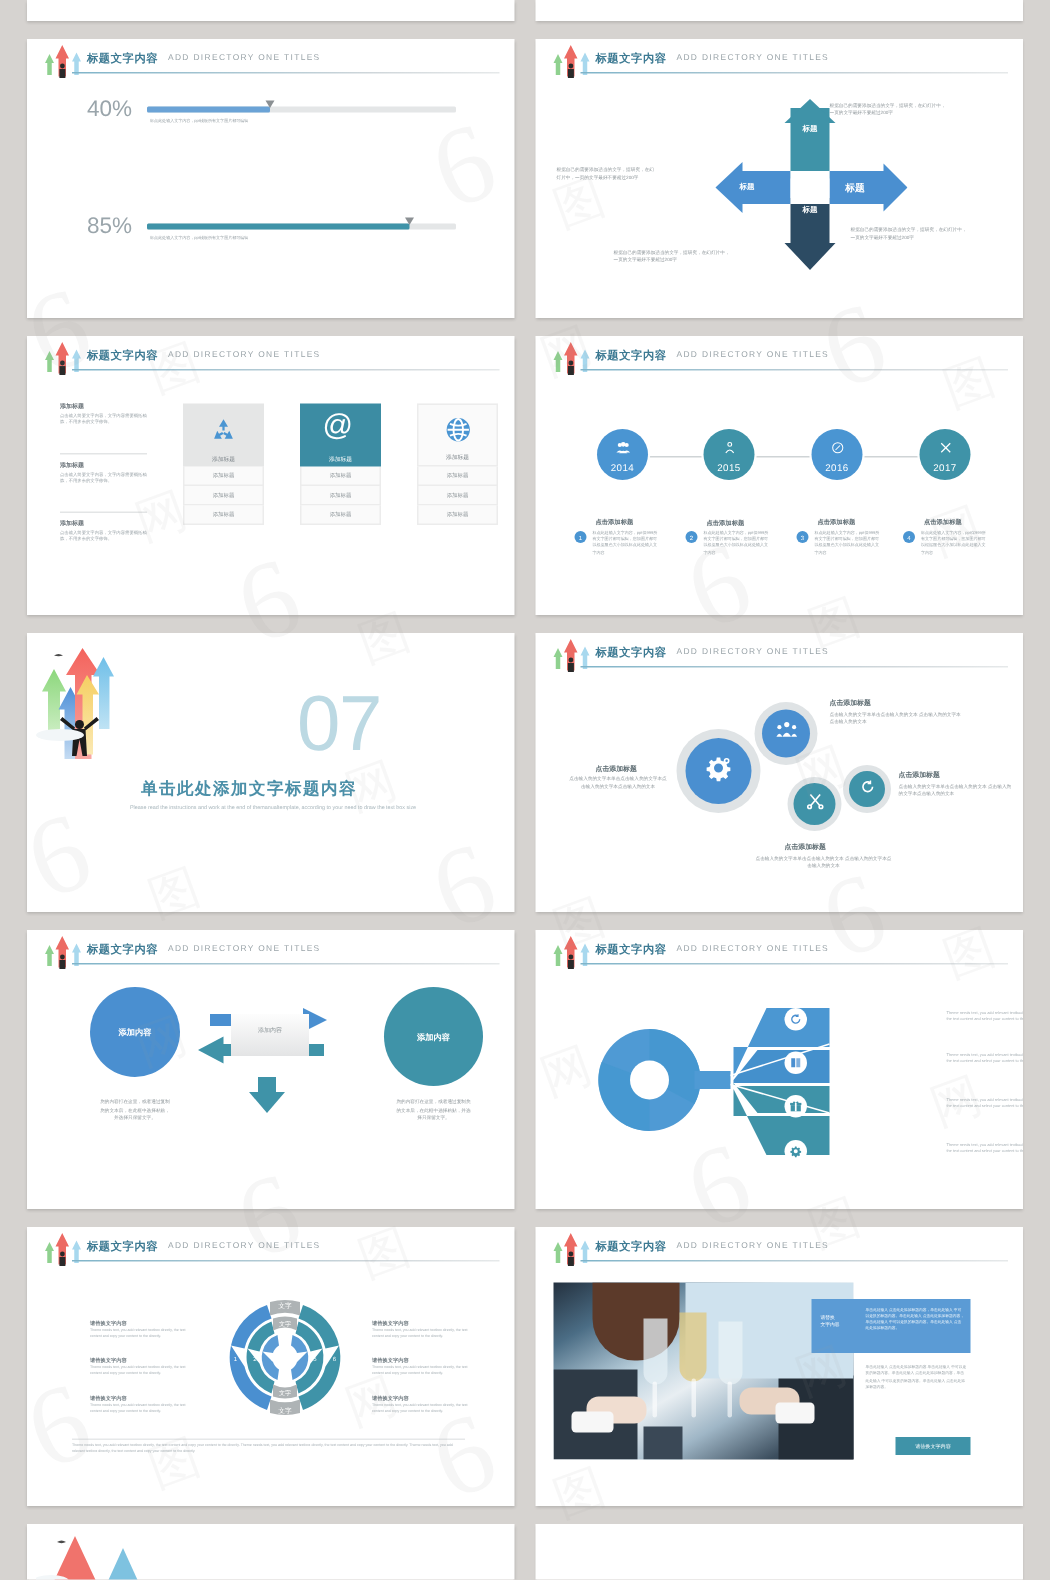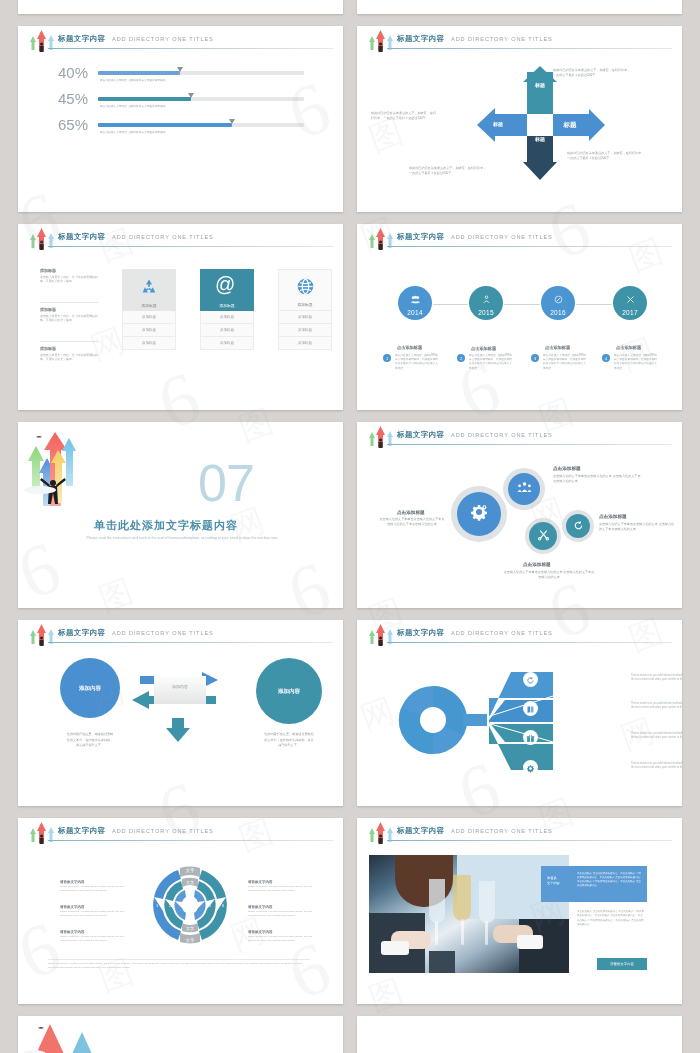--- a/index.html
+++ b/index.html
@@ -187,38 +187,30 @@
 
     <div class="bar-row" style="top:40px">
       <span class="bar-pct">40%</span>
       <span class="bar-track">
         <span class="bar-fill" style="width:40%;background:#6ba3d6"></span>
         <span class="bar-mark" style="left:calc(40% - 3px)"></span>
       </span>
       <span class="bar-cap">标点此处输入文字内容，ppt模板所有文字图片都可编辑</span>
     </div>
 
-    <div class="bar-row" style="top:66px">
-      <span class="bar-pct">45%</span>
+
+
+    <div class="bar-row" style="top:118px">
+      <span class="bar-pct">85%</span>
       <span class="bar-track">
-        <span class="bar-fill" style="width:45%;background:#3f93a8"></span>
-        <span class="bar-mark" style="left:calc(45% - 3px)"></span>
+        <span class="bar-fill" style="width:85%;background:#3f93a8"></span>
+        <span class="bar-mark" style="left:calc(85% - 3px)"></span>
       </span>
       <span class="bar-cap">标点此处输入文字内容，ppt模板所有文字图片都可编辑</span>
     </div>
-
-    <div class="bar-row" style="top:92px">
-      <span class="bar-pct">65%</span>
-      <span class="bar-track">
-        <span class="bar-fill" style="width:65%;background:#4a95d2"></span>
-        <span class="bar-mark" style="left:calc(65% - 3px)"></span>
-      </span>
-      <span class="bar-cap">标点此处输入文字内容，ppt模板所有文字图片都可编辑</span>
-    </div>
-
   </div>
 
   <div class="slide">
     <div class="s-head">
       <span class="logo">
         <svg viewBox="0 0 30 26" width="30" height="26">
           <path d="M4 14 L7 8 L10 14 L8.5 14 L8.5 22 L5.5 22 L5.5 14Z" fill="#8fd18f"></path>
           <path d="M22 13 L25 7 L28 13 L26.5 13 L26.5 22 L23.5 22 L23.5 13Z" fill="#a8d8ee"></path>
           <path d="M11 11 L15.5 2 L20 11 L18 11 L18 23 L13 23 L13 11Z" fill="#ec6a63"></path>
           <path d="M14 16 a1.6 1.6 0 1 1 3.2 0 a1.6 1.6 0 1 1 -3.2 0Z" fill="#2a2a2a"></path>

